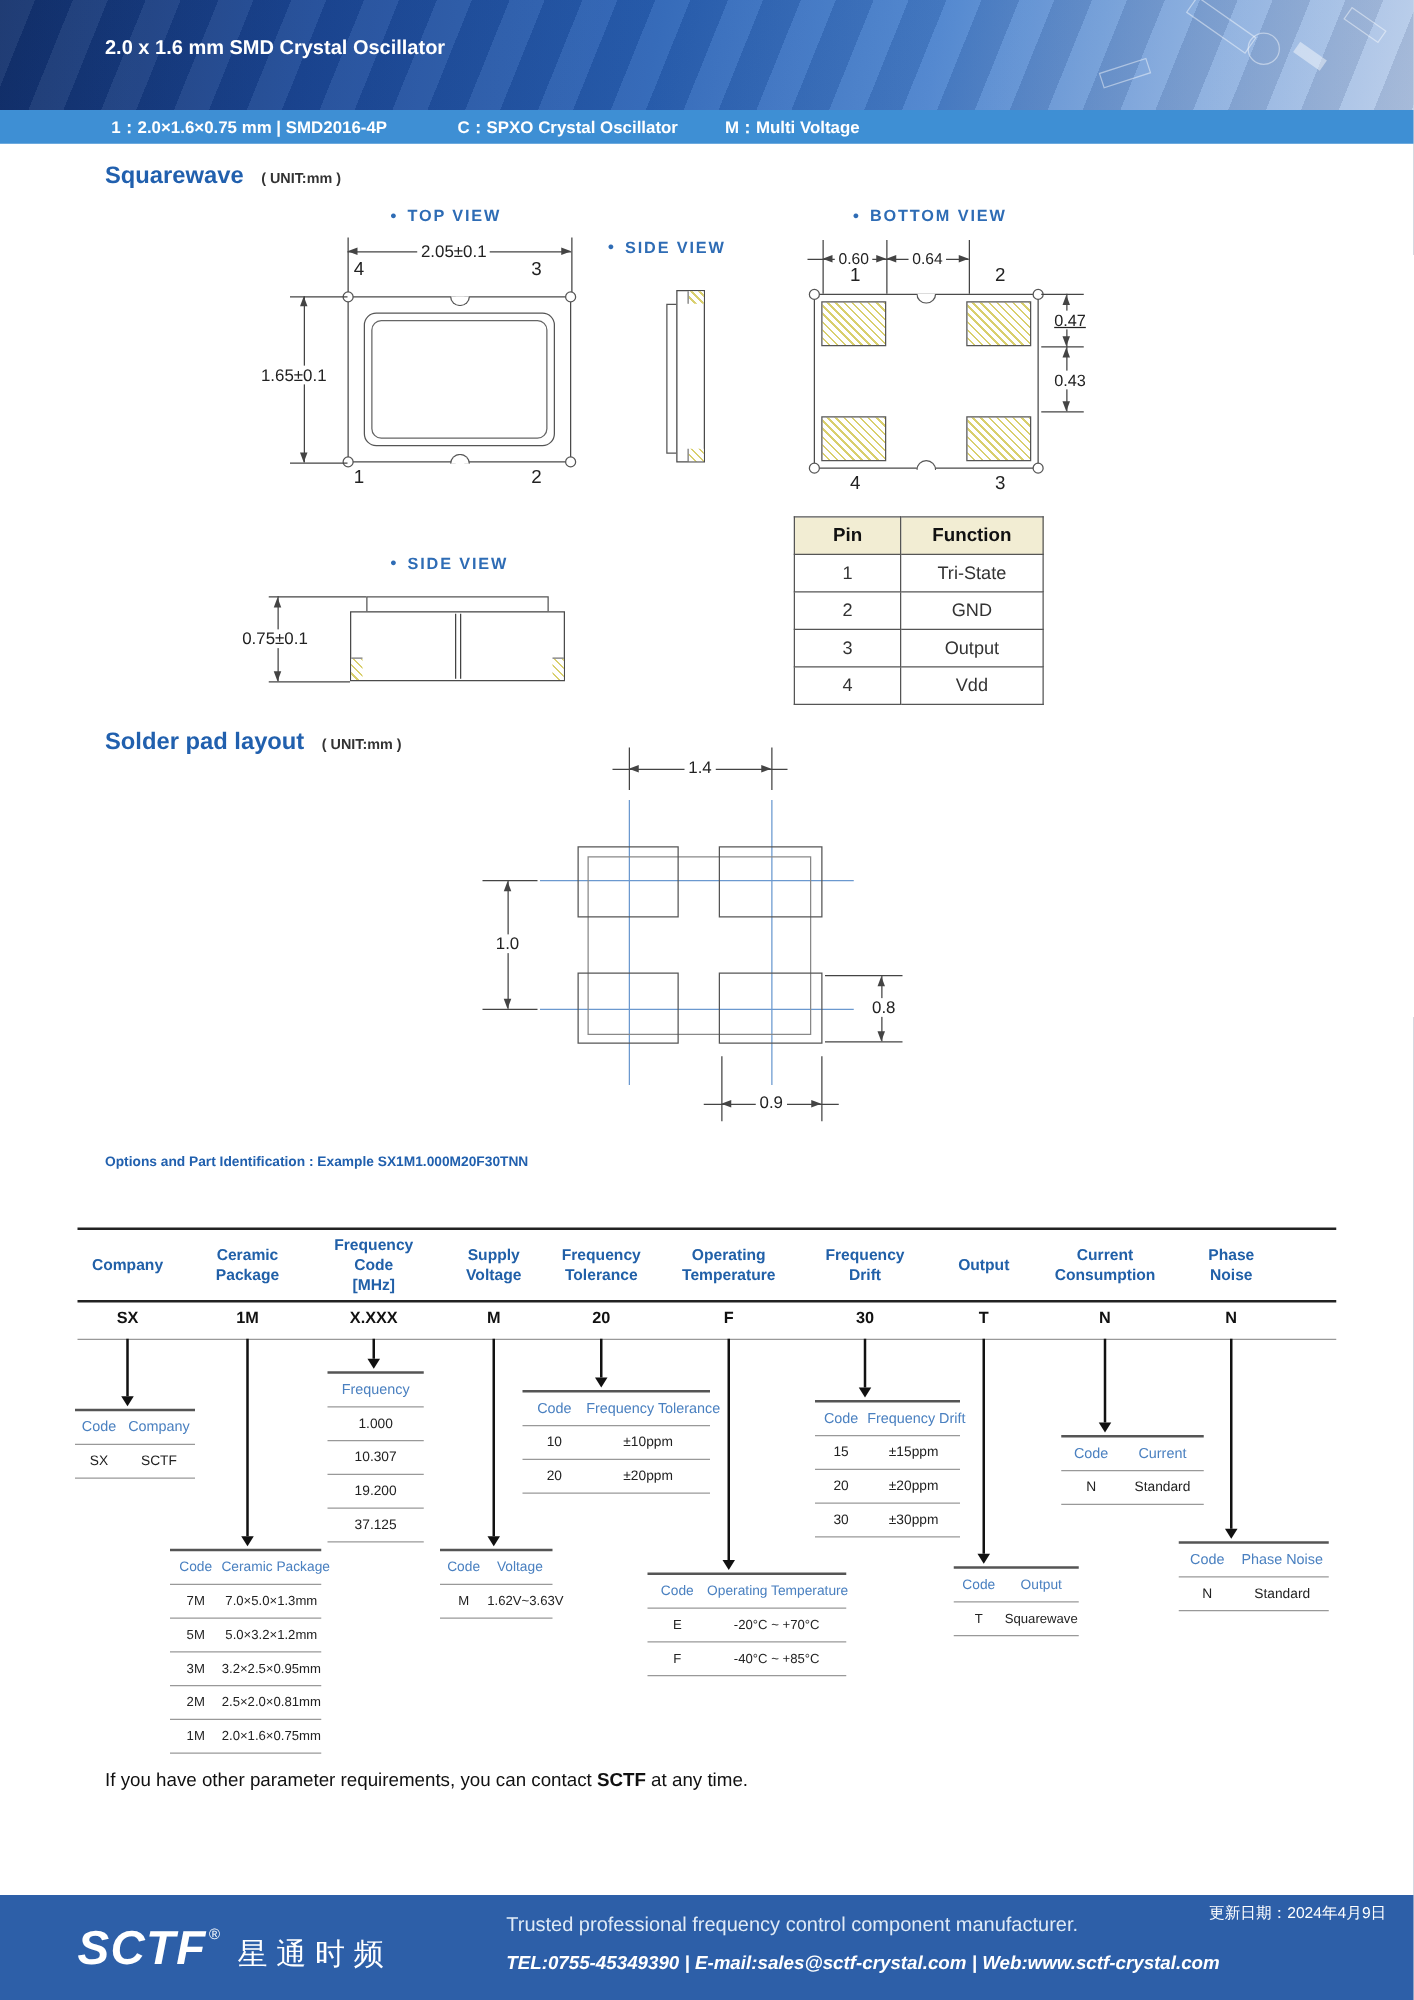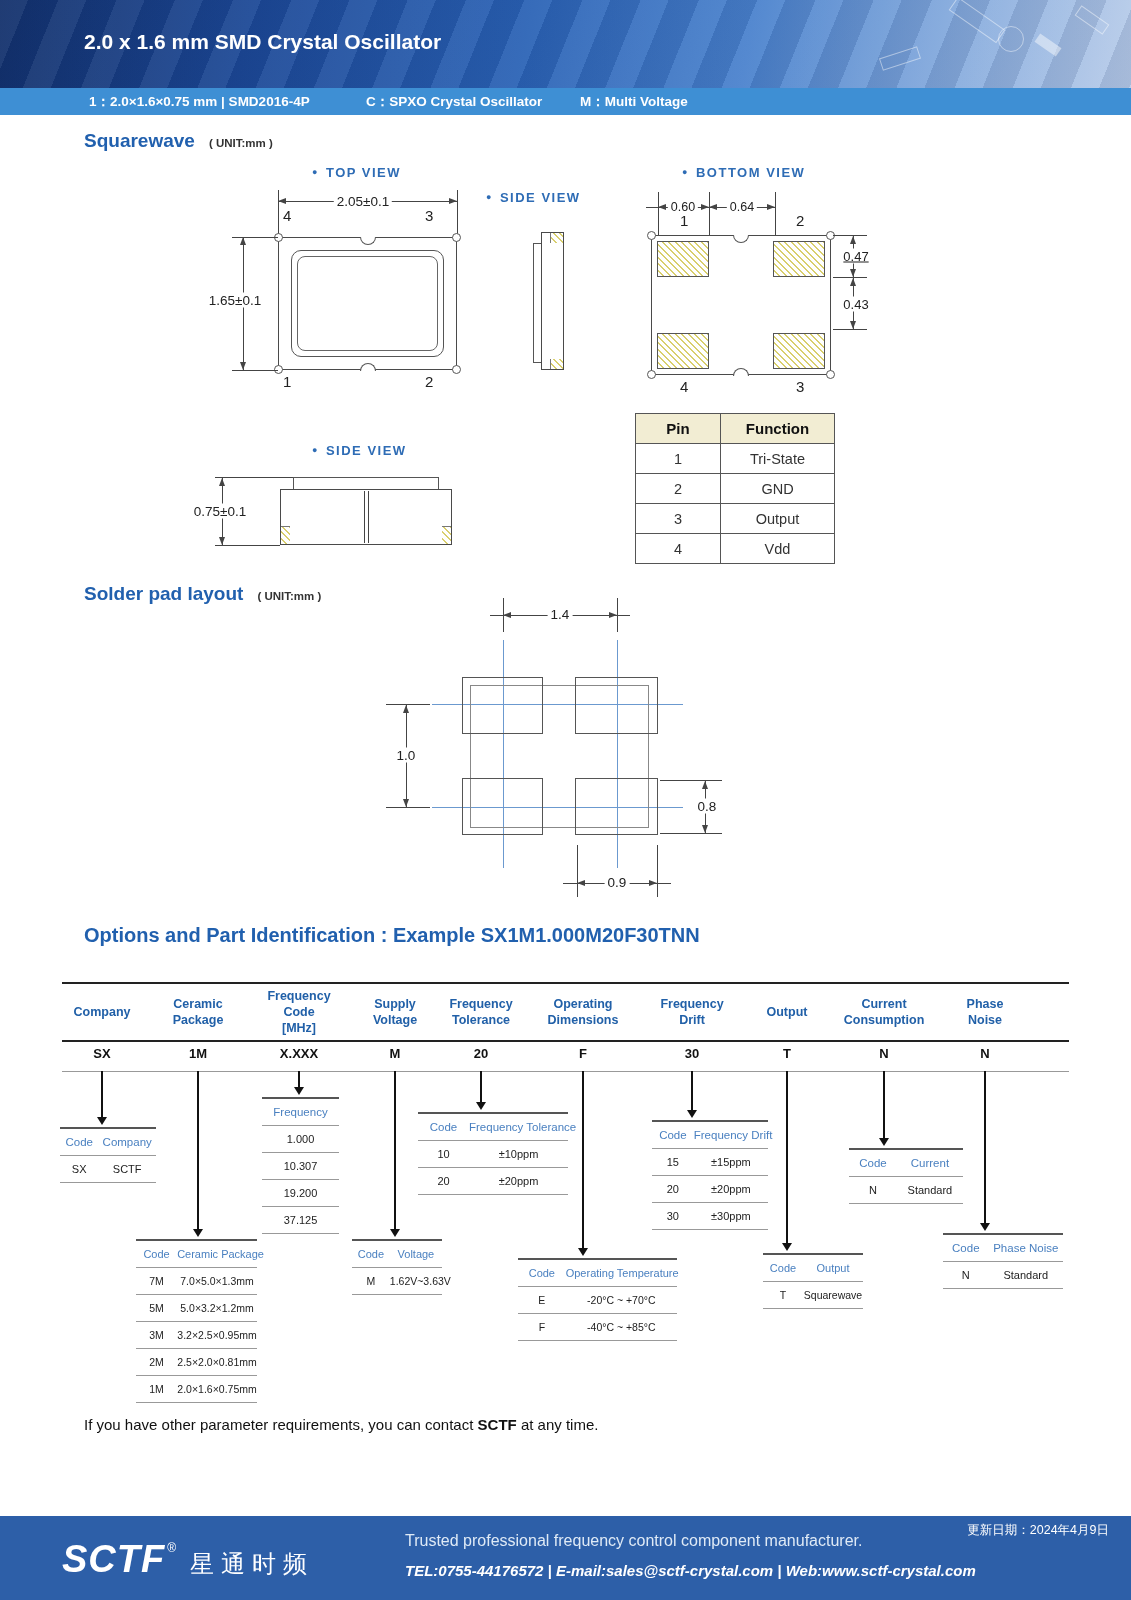--- a/index.html
+++ b/index.html
@@ -7,21 +7,21 @@
   #page{position:relative;width:1131px;height:1600px;background:#fff;margin:0 auto;
         font-family:"Liberation Sans",sans-serif;overflow:hidden;}
   
   #hdr{position:absolute;left:0;top:0;width:1131px;height:88px;
        background:linear-gradient(100deg,#12306b 0%,#1c4896 22%,#2a62b5 46%,#4a82cd 66%,#86abdd 84%,#b9cdea 100%);}
   #hdr .tex{position:absolute;inset:0;
        background:repeating-linear-gradient(112deg,rgba(255,255,255,.06) 0 26px,rgba(8,25,70,.10) 26px 54px);}
   .deco{position:absolute;border:1px solid rgba(255,255,255,.45);}
   #hdr-titles{position:absolute;left:84px;top:30px;display:flex;align-items:baseline;gap:26px;color:#fff;}
   #hdr-title{font-size:35px;font-weight:800;letter-spacing:.5px;}
-  #hdr-sub{font-size:21px;font-weight:700;}
+  #hdr-sub{font-size:16px;font-weight:700;}
   #specbar{position:absolute;left:0;top:88px;width:1131px;height:27px;background:#3e8fd4;color:#fff;
            font-size:13.5px;font-weight:700;}
   #specbar span{position:absolute;top:5px;}
   
   .sechead{position:absolute;display:flex;align-items:baseline;gap:14px;}
   .sechead .t{color:#2160ae;font-size:19px;font-weight:800;}
   .sechead .u{color:#333;font-size:11.5px;font-weight:700;}
   
   .ln{position:absolute;background:#444;}
   .lngray{position:absolute;background:#999;}
@@ -252,35 +252,35 @@
   <span class="wb" style="left:707px;top:806px;font-size:13.5px;">0.8</span>
 
   <div class="ln" style="left:577px;top:845px;width:1px;height:52px;"></div>
   <div class="ln" style="left:657px;top:845px;width:1px;height:52px;"></div>
   <div class="ln" style="left:563px;top:883px;width:108px;height:1px;"></div>
   <i class="ar l" style="left:577px;top:879.5px;"></i>
   <i class="ar r" style="left:649px;top:879.5px;"></i>
   <span class="wb" style="left:617px;top:882px;font-size:13.5px;">0.9</span>
 
   <div class="sechead" style="left:84px;top:924px;">
-    <span class="t" style="font-size:20px;">Options and Part Identification :  Example SX1M1.000M20F30TNN</span>
+    <span class="t" style="font-size:11px;">Options and Part Identification :  Example SX1M1.000M20F30TNN</span>
   </div>
   <div class="ln" style="left:62px;top:982px;width:1007px;height:2px;background:#222;"></div>
   <div class="colhead" style="left:62px;width:80px;">Company</div>
   <div class="colhead" style="left:158px;width:80px;">Ceramic
 Package</div>
   <div class="colhead" style="left:254px;width:90px;">Frequency
 Code
 [MHz]</div>
   <div class="colhead" style="left:355px;width:80px;">Supply
 Voltage</div>
   <div class="colhead" style="left:433px;width:96px;">Frequency
 Tolerance</div>
   <div class="colhead" style="left:530px;width:106px;">Operating
-Dimensions</div>
+Temperature</div>
   <div class="colhead" style="left:644px;width:96px;">Frequency
 Drift</div>
   <div class="colhead" style="left:752px;width:70px;">Output</div>
   <div class="colhead" style="left:831px;width:106px;">Current
 Consumption</div>
   <div class="colhead" style="left:945px;width:80px;">Phase
 Noise</div>
   <div class="ln" style="left:62px;top:1040px;width:1007px;height:2px;background:#222;"></div>
   <div class="codeval" style="left:62px;width:80px;">SX</div>
   <div class="codeval" style="left:158px;width:80px;">1M</div>
@@ -458,17 +458,17 @@
     <span>If you have other parameter requirements, you can contact </span><b>SCTF</b><span> at any time.</span>
   </div>
 
   <div id="ftr">
     <div id="ftr-logo">
       <span class="sctf">SCTF</span>
       <span class="reg">®</span>
       <span class="cn">星通时频</span>
     </div>
     <div id="ftr-tag">Trusted professional frequency control component manufacturer.</div>
-    <div id="ftr-contact">TEL:0755-44176572    |    E-mail:sales@sctf-crystal.com    |    Web:www.sctf-crystal.com</div>
+    <div id="ftr-contact">TEL:0755-45349390    |    E-mail:sales@sctf-crystal.com    |    Web:www.sctf-crystal.com</div>
     <div id="ftr-upd">更新日期：2024年4月9日</div>
   </div>
 
 </div>
 
 </body></html>

